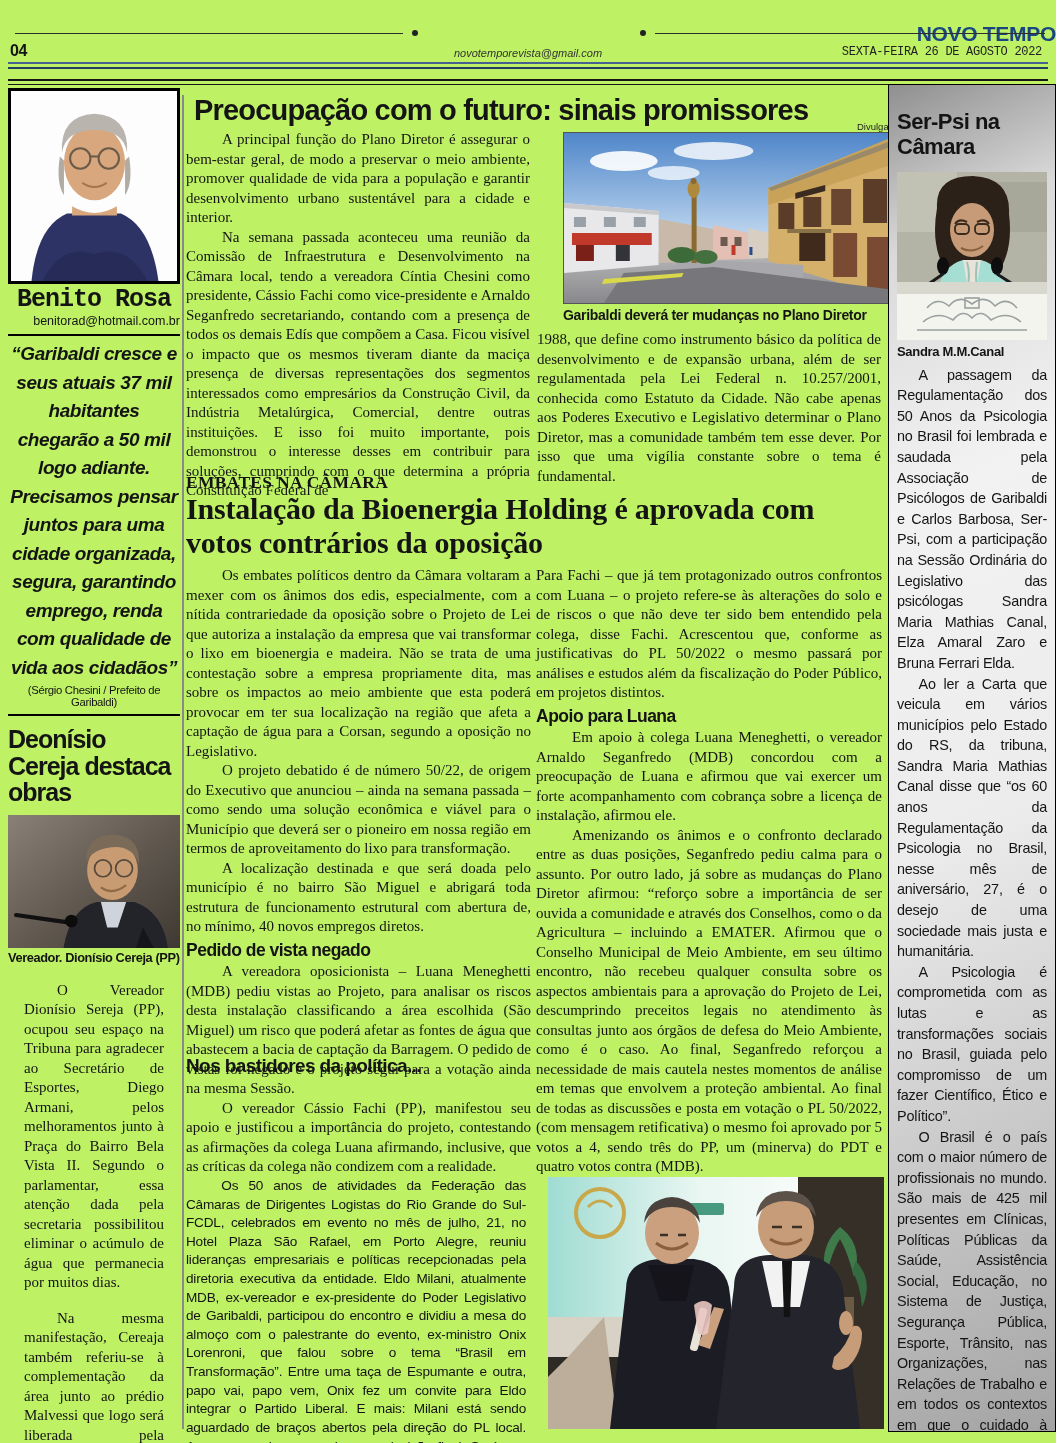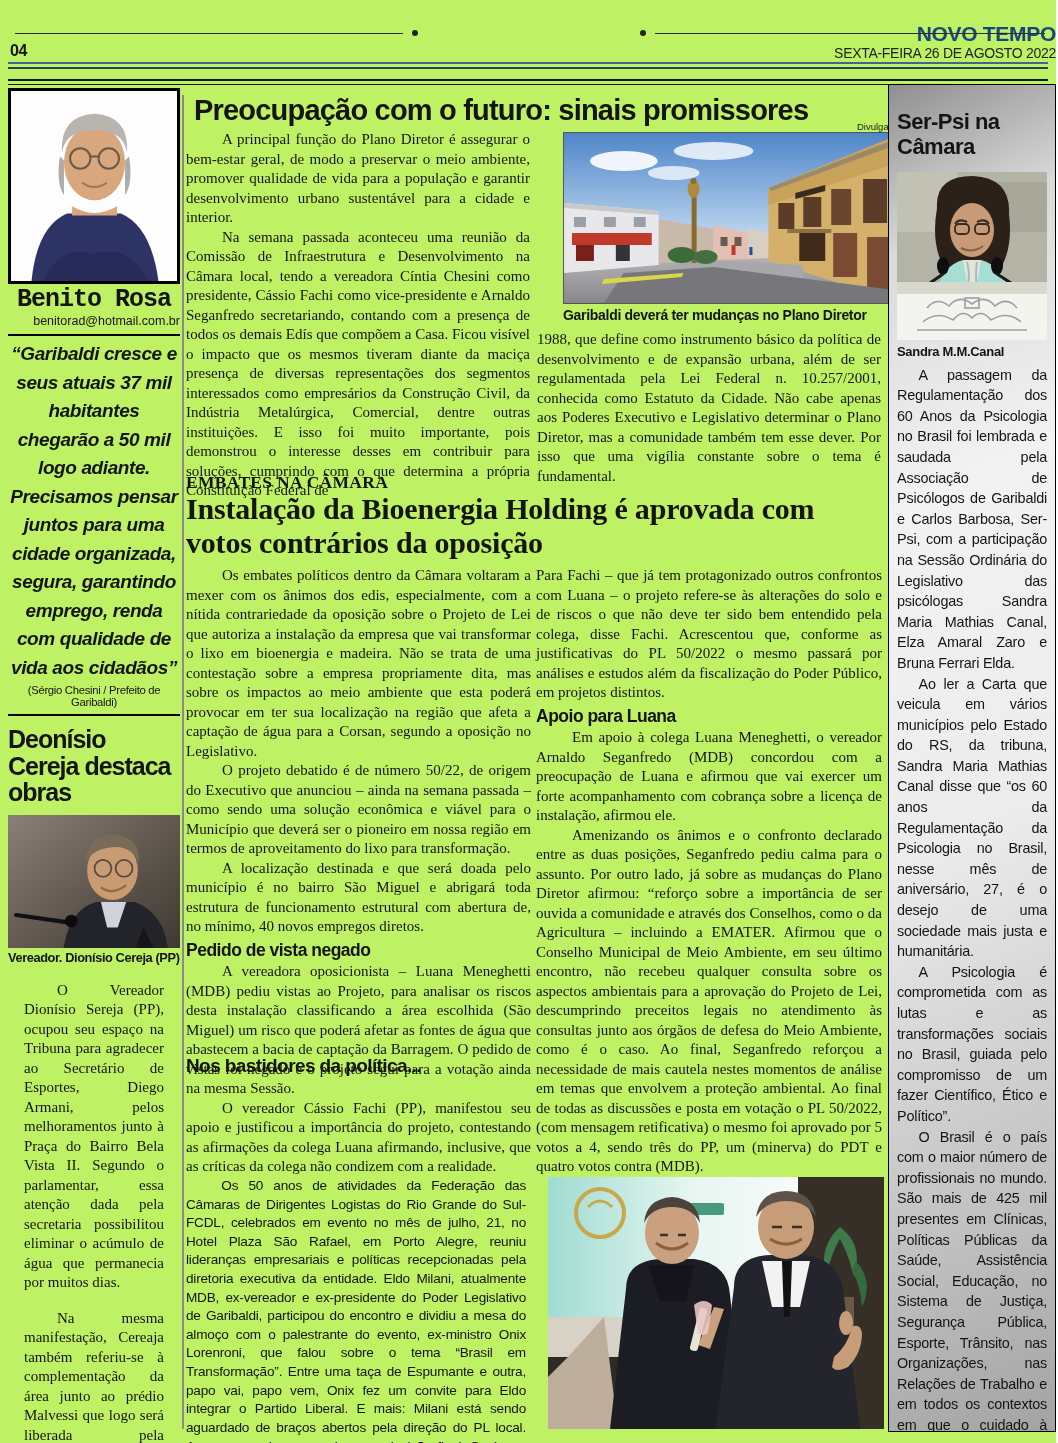--- a/index.html
+++ b/index.html
@@ -7,22 +7,22 @@
         font-family:"Liberation Serif","DejaVu Serif",serif;color:#141414;}
 
   
   .pageno{position:absolute;left:10px;top:42px;font-family:"Liberation Sans",sans-serif;
           font-weight:bold;font-size:16px;letter-spacing:-0.5px;}
   .mast-title{position:absolute;left:0;right:0;top:22px;text-align:right;
           font-family:"Liberation Sans",sans-serif;font-weight:bold;font-size:21px;
           letter-spacing:-0.3px;color:#1a4680;}
   .mast-email{position:absolute;left:0;right:0;top:47px;text-align:center;
           font-family:"Liberation Sans",sans-serif;font-style:italic;font-size:11px;color:#333;}
-  .mast-date{position:absolute;right:0;top:45px;font-family:Liberation Sans, sans-serif;
-          font-size:14px;letter-spacing:-0.3px;color:#222;}
+  .mast-date{position:absolute;right:14px;top:45px;font-family:Liberation Mono, monospace;
+          font-size:12px;letter-spacing:-0.3px;color:#222;}
   .rule{position:absolute;height:0;border-top:1.5px solid #2e2e2e;}
   .rule-left{left:15px;top:33px;width:388px;}
   .rule-right{left:655px;top:33px;width:390px;}
   .bullet{position:absolute;width:6px;height:6px;border-radius:50%;background:#222;top:30px;}
   .bullet-left{left:412px;}
   .bullet-right{left:640px;}
   .blue-double{position:absolute;left:8px;right:8px;top:62px;height:3px;
           border-top:2px solid #44618f;border-bottom:2px solid #223f66;}
   .black-double{position:absolute;left:8px;right:8px;top:79px;height:3px;
           border-top:2.5px solid #161616;border-bottom:1px solid #161616;}
@@ -106,20 +106,21 @@
 <body>
 
 <div class="page">
 
   <div class="pageno">04</div>
   <div class="rule rule-left"></div>
   <div class="bullet bullet-left"></div>
   <div class="mast-title">NOVO TEMPO</div>
   <div class="bullet bullet-right"></div>
   <div class="rule rule-right"></div>
+  <div class="mast-email">novotemporevista@gmail.com</div>
   <div class="mast-date">SEXTA-FEIRA 26 DE AGOSTO 2022</div>
   <div class="blue-double"></div>
   <div class="black-double"></div>
 
   <div class="vdiv"></div>
 
   <div class="leftcol">
     <div class="benito-photo">
       <svg viewBox="0 0 163 190" preserveAspectRatio="xMidYMid slice">
         <rect width="163" height="190" fill="#fdfdfd"></rect>
@@ -328,20 +329,20 @@
         <g stroke="#9aa0a0" stroke-width="1.6" fill="none">
           <path d="M30 136 Q40 124 52 134 Q62 122 75 132 Q88 122 98 134 Q110 124 120 136"></path>
           <path d="M26 150 Q40 138 56 148 Q66 136 75 146 Q84 136 94 148 Q110 138 124 150"></path>
           <rect x="68" y="126" width="14" height="10"></rect>
           <path d="M20 158 L130 158"></path>
         </g>
       </svg>
     </div>
     <div class="sidebar-cap">Sandra M.M.Canal</div>
     <div class="sidebar-body">
-      <p>A passagem da Regulamentação dos 60 Anos da Psicologia no Brasil foi lembrada e saudada pela Associação de Psicólogos de Garibaldi e Carlos Barbosa, Ser-Psi, com a participação na Sessão Ordinária do Legislativo das psicólogas Sandra Maria Mathias Canal, Elza Amaral Zaro e Bruna Ferrari Elda.</p>
+      <p>A passagem da Regulamentação dos 50 Anos da Psicologia no Brasil foi lembrada e saudada pela Associação de Psicólogos de Garibaldi e Carlos Barbosa, Ser-Psi, com a participação na Sessão Ordinária do Legislativo das psicólogas Sandra Maria Mathias Canal, Elza Amaral Zaro e Bruna Ferrari Elda.</p>
       <p>Ao ler a Carta que veicula em vários municípios pelo Estado do RS, da tribuna, Sandra Maria Mathias Canal disse que “os 60 anos da Regulamentação da Psicologia no Brasil, nesse mês de aniversário, 27, é o desejo de uma sociedade mais justa e humanitária.</p>
       <p>A Psicologia é comprometida com as lutas e as transformações sociais no Brasil, guiada pelo compromisso de um fazer Científico, Ético e Político”.</p>
       <p>O Brasil é o país com o maior número de profissionais no mundo. São mais de 425 mil presentes em Clínicas, Políticas Públicas da Saúde, Assistência Social, Educação, no Sistema de Justiça, Segurança Pública, Esporte, Trânsito, nas Organizações, nas Relações de Trabalho e em todos os contextos em que o cuidado à Saúde Mental é um chamado. “.</p>
     </div>
   </aside>
 
 </div>
 
 </body></html>

